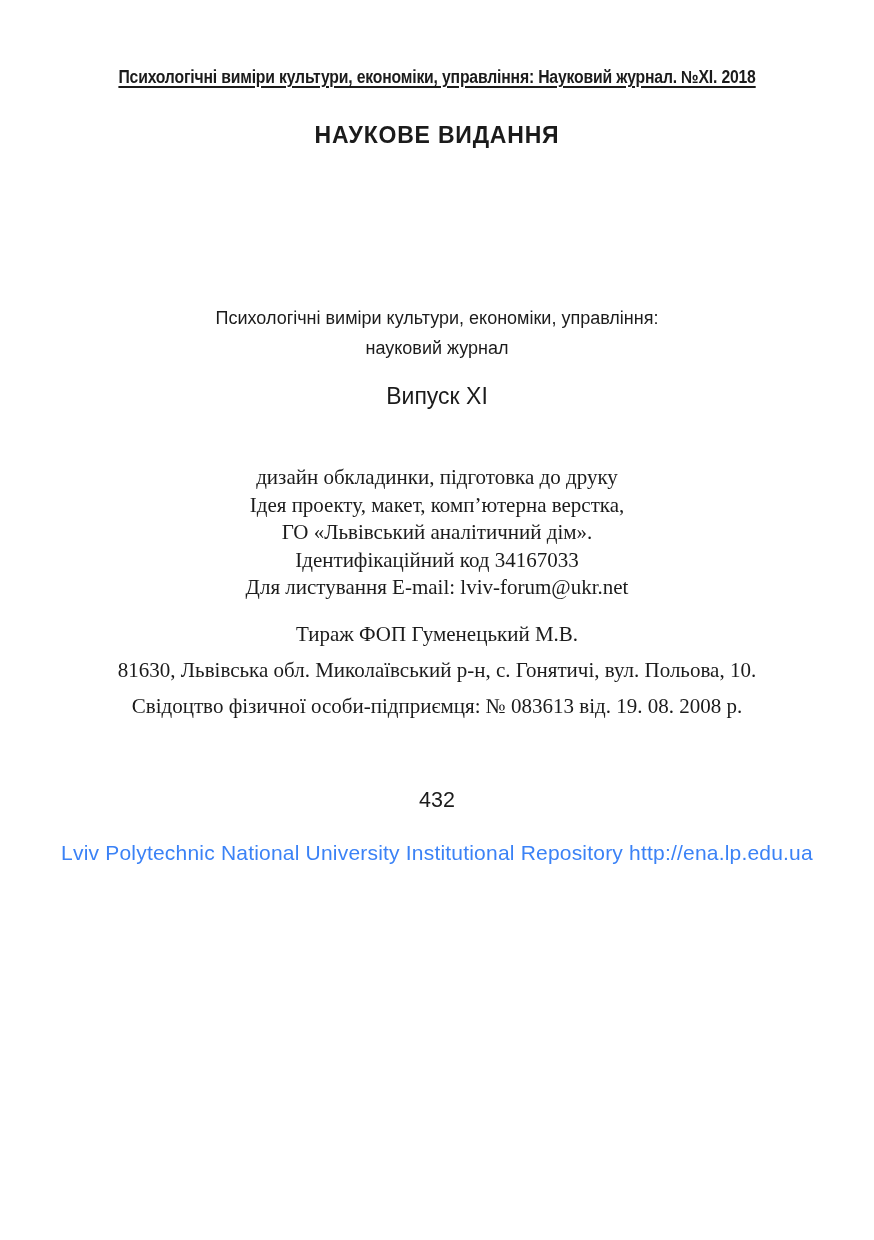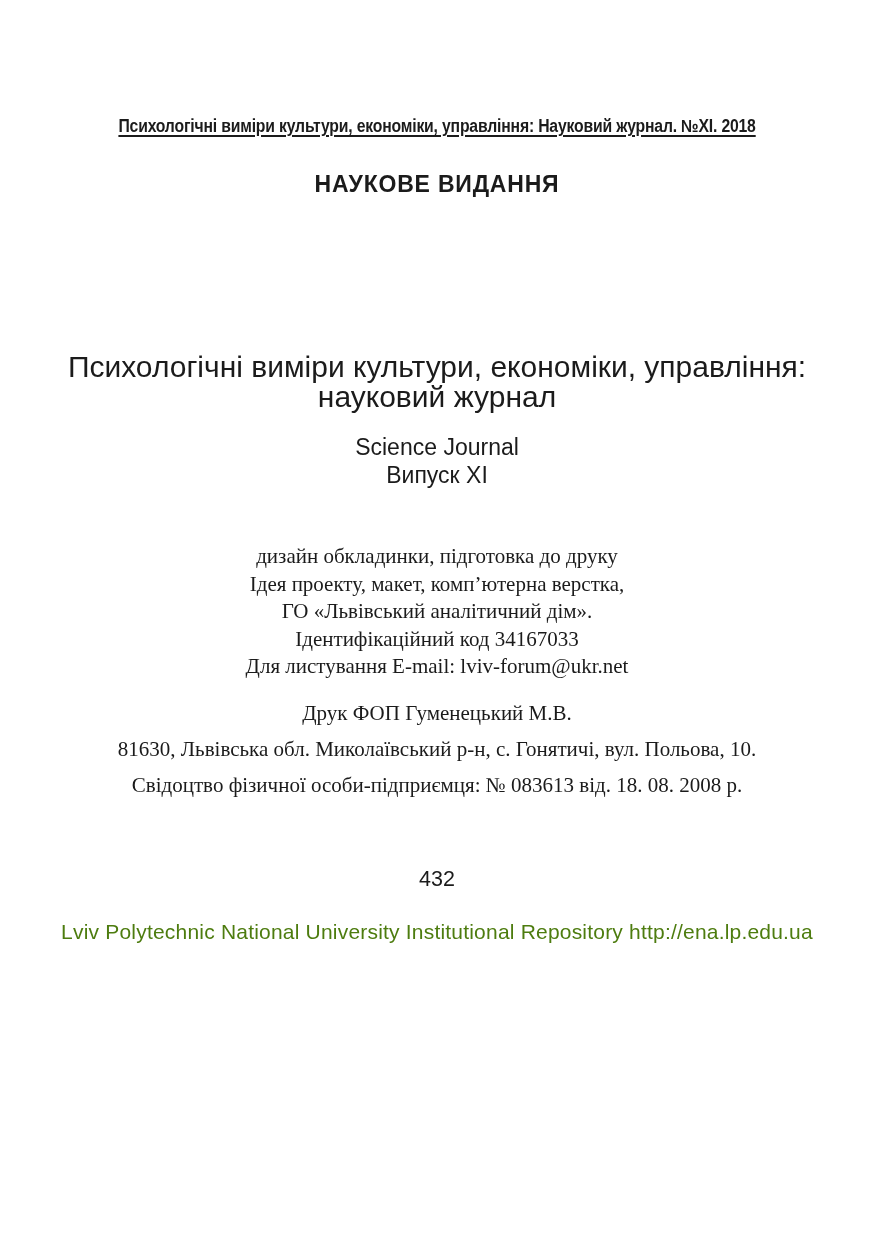--- a/index.html
+++ b/index.html
@@ -14,21 +14,21 @@
     color: #1b1b1b;
     overflow: hidden;
   }
   .page {
     width: 874px;
     height: 1240px;
     position: relative;
     text-align: center;
   }
   .running-header {
-    padding-top: 116px;
+    padding-top: 67px;
   }
   .running-header .rh-text {
     display: inline-block;
     font-weight: bold;
     font-size: 17.5px;
     letter-spacing: -0.2px;
     transform: scaleX(0.90);
     transform-origin: 50% 50%;
     text-decoration: underline;
     text-decoration-thickness: 1.5px;
@@ -36,21 +36,21 @@
     white-space: nowrap;
   }
   .edition-heading {
     margin-top: 34px;
     font-size: 23px;
     letter-spacing: 0.8px;
     font-weight: 700;
   }
   .title-ua {
     margin-top: 154px;
-    font-size: 30px;
+    font-size: 18px;
     line-height: 30px;
   }
   .title-en {
     margin-top: 20px;
     font-size: 23px;
     line-height: 30px;
   }
   .issue-heading {
     font-size: 23px;
   }
@@ -72,58 +72,57 @@
     font-size: 21px;
     line-height: 36px;
   }
   .page-number {
     margin-top: 64px;
     font-size: 21.5px;
   }
   .repo-footer {
     margin-top: 28px;
     font-size: 21px;
-    color: #4d7c0f;
+    color: #3b82f6;
     letter-spacing: 0.2px;
   }
 </style>
 </head>
 <body>
 
 <div class="page">
 
   <div class="running-header">
     <span class="rh-text">Психологічні виміри культури, економіки, управління: Науковий журнал. №XI. 2018</span>
   </div>
 
   <div class="edition-heading">НАУКОВЕ ВИДАННЯ</div>
 
   <div class="title-ua">
     <div>Психологічні виміри культури, економіки, управління:</div>
     <div>науковий журнал</div>
   </div>
 
   <div class="title-en">
-    <div>Science Journal</div>
   </div>
 
   <div class="issue-heading">Випуск XI</div>
 
   <div class="production-block serif">
     <div>дизайн обкладинки, підготовка до друку</div>
     <div>Ідея проекту, макет, комп’ютерна верстка,</div>
     <div>ГО «Львівський аналітичний дім».</div>
     <div>Ідентифікаційний код 34167033</div>
     <div>Для листування E-mail: lviv-forum@ukr.net</div>
   </div>
 
 
   <div class="printer-block serif">
-    <div>Друк ФОП Гуменецький М.В.</div>
+    <div>Тираж ФОП Гуменецький М.В.</div>
     <div>81630, Львівська обл. Миколаївський р-н, с. Гонятичі, вул. Польова, 10.</div>
-    <div>Свідоцтво фізичної особи-підприємця: № 083613 від. 18. 08. 2008 р.</div>
+    <div>Свідоцтво фізичної особи-підприємця: № 083613 від. 19. 08. 2008 р.</div>
   </div>
 
   <div class="page-number">432</div>
 
   <div class="repo-footer">Lviv Polytechnic National University Institutional Repository http://ena.lp.edu.ua</div>
 
 </div>
 
 </body></html>

